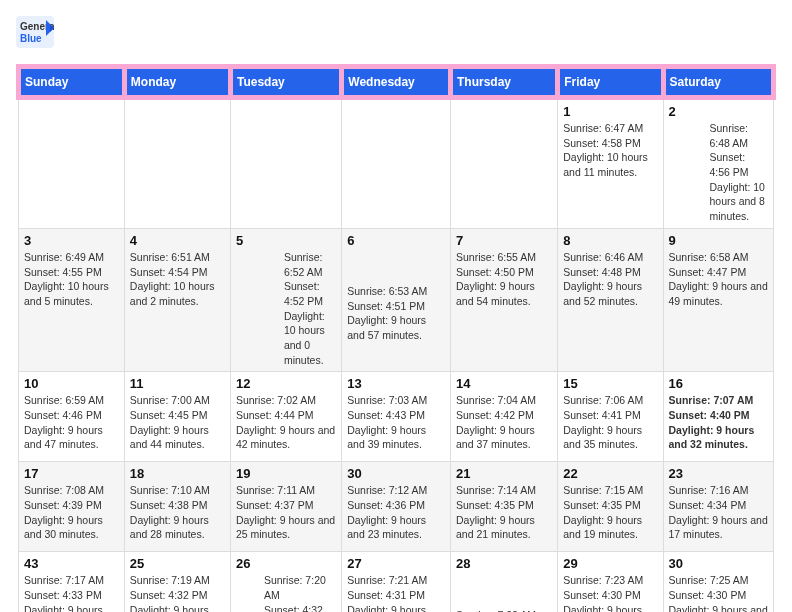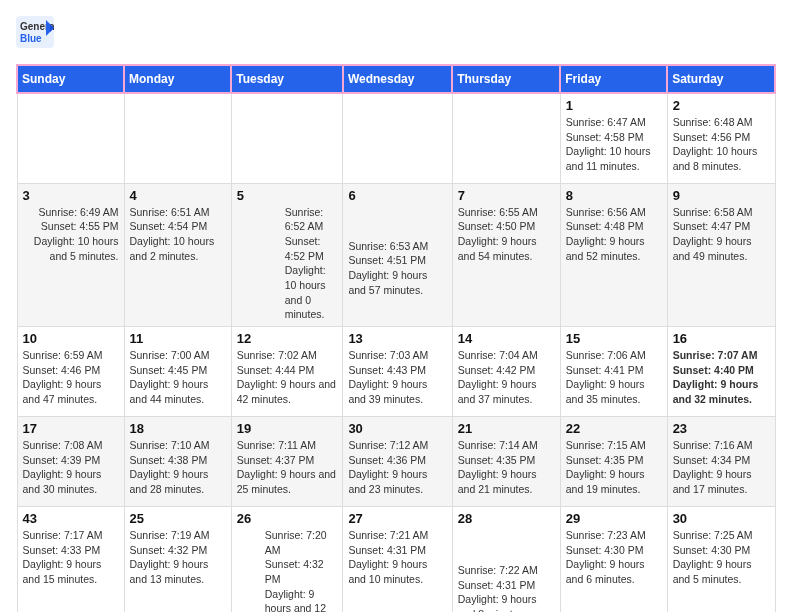--- a/index.html
+++ b/index.html
@@ -42,21 +42,21 @@
       border-collapse: collapse;
       font-size: 11px;
     }
     .calendar thead th {
       background: #2563eb;
       color: #fff;
       padding: 6px 4px;
       text-align: left;
       font-size: 12px;
       font-weight: bold;
-      border: 2px solid #f9a8d4;
+      border: 5px solid #f9a8d4;
     }
     .calendar tbody td {
       vertical-align: top;
       padding: 4px 5px;
       border: 1px solid #ddd;
       width: 113px;
       min-height: 80px;
       height: 90px;
       background: #fff;
     }
@@ -119,29 +119,29 @@
         <td class="empty-cell"></td>
         <td class="empty-cell"></td>
         <td>
           <div class="day-number">1</div>
           <div class="day-info" style="white-space: pre-line;">Sunrise: 6:47 AM
 Sunset: 4:58 PM
 Daylight: 10 hours and 11 minutes.</div>
         </td>
         <td>
           <div class="day-number">2</div>
-          <div class="day-info" style="white-space: pre-line;">Sunrise: 6:48 AM
+          <div class="day-info" style="white-space: pre-line; margin-left: 41px;">Sunrise: 6:48 AM
 Sunset: 4:56 PM
 Daylight: 10 hours and 8 minutes.</div>
         </td>
       </tr>
       <tr>
         <td>
           <div class="day-number">3</div>
-          <div class="day-info" style="white-space: pre-line; text-align: right;">Sunrise: 6:49 AM
+          <div class="day-info" style="white-space: pre-line;">Sunrise: 6:49 AM
 Sunset: 4:55 PM
 Daylight: 10 hours and 5 minutes.</div>
         </td>
         <td>
           <div class="day-number">4</div>
           <div class="day-info" style="white-space: pre-line;">Sunrise: 6:51 AM
 Sunset: 4:54 PM
 Daylight: 10 hours and 2 minutes.</div>
         </td>
         <td>
@@ -157,21 +157,21 @@
 Daylight: 9 hours and 57 minutes.</div>
         </td>
         <td>
           <div class="day-number">7</div>
           <div class="day-info" style="white-space: pre-line;">Sunrise: 6:55 AM
 Sunset: 4:50 PM
 Daylight: 9 hours and 54 minutes.</div>
         </td>
         <td>
           <div class="day-number">8</div>
-          <div class="day-info" style="white-space: pre-line;">Sunrise: 6:56 AM
+          <div class="day-info" style="white-space: pre-line;">Sunrise: 6:46 AM
 Sunset: 4:48 PM
 Daylight: 9 hours and 52 minutes.</div>
         </td>
         <td>
           <div class="day-number">9</div>
           <div class="day-info" style="white-space: pre-line;">Sunrise: 6:58 AM
 Sunset: 4:47 PM
 Daylight: 9 hours and 49 minutes.</div>
         </td>
       </tr>

